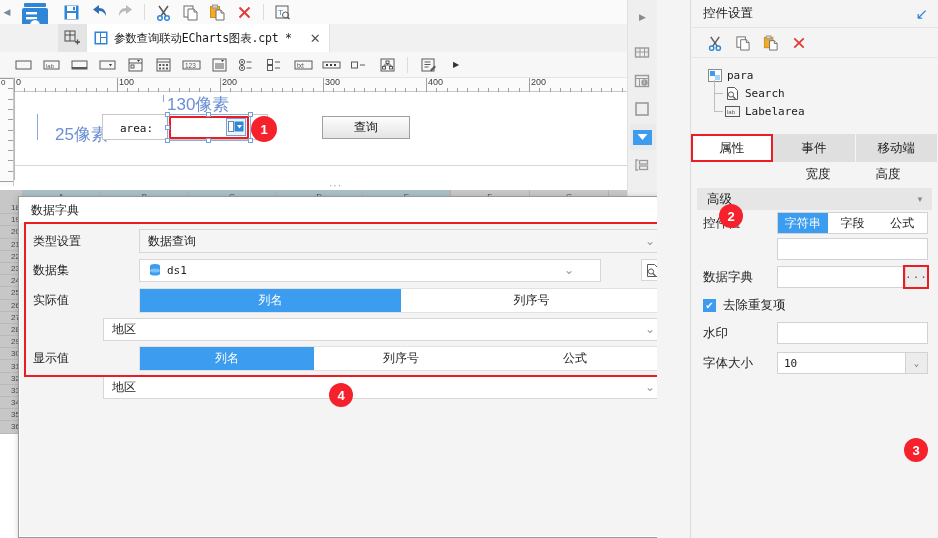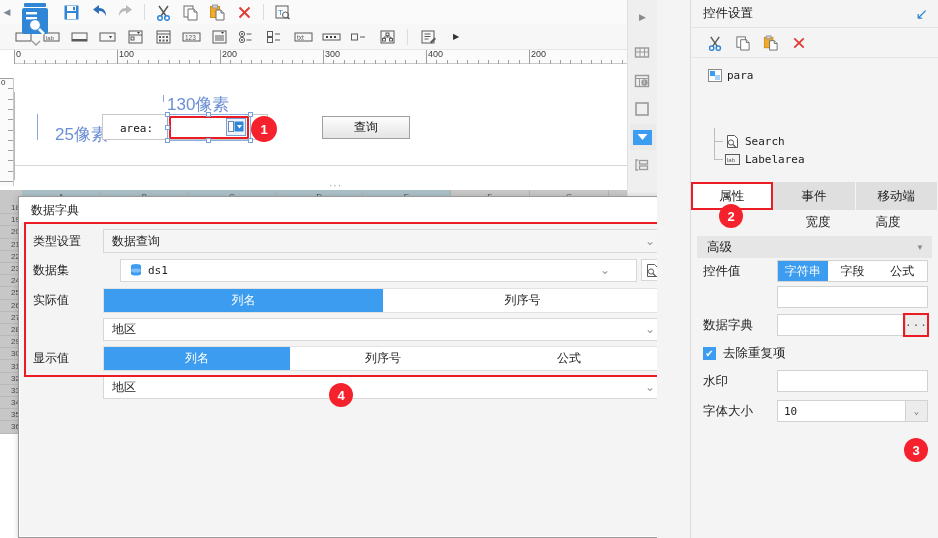--- a/index.html
+++ b/index.html
@@ -91,21 +91,21 @@
   .vbtn.active { background:#eaeaea; }
 
   
   .dialog { position:absolute; left:18px; top:196px; width:660px; height:342px;
             background:#fff; border:1px solid #9a9a9a; box-shadow:0 1px 6px rgba(0,0,0,.18); }
   .dlg-title { height:26px; display:flex; align-items:center; justify-content:space-between;
                padding:0 9px 0 12px; font-size:12px; color:#1d1d1d; }
   .dlg-close { font-size:15px; color:#333; line-height:1; }
   .dlg-hl { position:absolute; left:5px; top:25px; width:650px; height:155px;
             border:2px solid #ec1c24; pointer-events:none; }
-  .row { display:flex; align-items:center; padding:0 14px 0 14px; }
+  .row { display:flex; align-items:center; padding:0 14px 0 14px;gap:36px; }
   .rlabel { width:70px; flex:none; font-size:12px; color:#1d1d1d; }
   .field { flex:1; height:22px; border:1px solid #d7d7d7; background:#f5f5f5;
            display:flex; align-items:center; padding-left:8px; font-size:12px; position:relative;}
   .field.white { background:#fff; }
   .caret { position:absolute; right:7px; top:50%; transform:translateY(-50%); color:#9a9a9a; }
   .segbar { flex:1; height:25px; display:flex; background:#fff; border:1px solid #e2e2e2; }
   .seg { flex:1; display:flex; align-items:center; justify-content:center;
          font-size:12px; color:#1d1d1d; }
   .seg.on { background:#3c9cf0; color:#fff; }
   .dbicon { width:14px; height:14px; margin-right:5px; flex:none; }
@@ -125,21 +125,21 @@
              padding:0 10px 0 12px; background:#f4f4f4; border-bottom:1px solid #e4e4e4; }
   .rp-title { font-size:12.5px; color:#1d1d1d; }
   .rp-tools { height:30px; display:flex; align-items:center; gap:8px; padding-left:14px;
               border-bottom:1px solid #e6e6e6; }
   .rp-tbtn { width:20px; height:20px; display:flex; align-items:center; justify-content:center; }
   .tree { padding:8px 0 0 16px; }
   .tnode { display:flex; align-items:center; height:18px; gap:5px; position:relative; }
   .tnode .ti { width:15px; height:14px; flex:none; display:flex; align-items:center; justify-content:center;}
   .tnode .tx { font-family:"DejaVu Sans Mono", monospace; font-size:11px; color:#1a1a1a; }
   .tnode.sel .tx { background:#3c9cf0; color:#fff; padding:0 3px; }
-  .child { padding-left:18px; position:relative;margin-top:48px; }
+  .child { padding-left:18px; position:relative; }
   .child::before { content:""; position:absolute; left:7px; top:-4px; bottom:9px;
                    border-left:1px solid #bdbdbd; }
   .tnode.kid::before { content:""; position:absolute; left:-11px; top:9px; width:9px;
                        border-top:1px solid #bdbdbd; }
 
   .tabs { display:flex; height:28px; margin-top:6px; }
   .ptab { flex:1; display:flex; align-items:center; justify-content:center;
           font-size:12.5px; color:#1d1d1d; background:#dfdfdf; border-right:1px solid #f4f4f4; }
   .ptab.active { background:#f4f4f4; }
   .ptab.hl { outline:2px solid #ec1c24; outline-offset:-2px; background:#fff; }
@@ -242,20 +242,39 @@
         <rect x="10" y="2" width="22" height="4" rx="1" fill="#2f86d6"></rect>
         <rect x="8" y="7" width="26" height="26" rx="2" fill="#2f86d6"></rect>
         <rect x="12" y="11" width="11" height="2.4" fill="#fff"></rect>
         <rect x="12" y="16" width="11" height="2.4" fill="#fff"></rect>
         <circle cx="21" cy="24" r="5.4" fill="#fff" stroke="#2f86d6"></circle>
         <path d="M25 28 L30 33" stroke="#fff" stroke-width="2.6"></path>
         <path d="M18 40 l4 4 l4 -4" fill="none" stroke="#9a9a9a" stroke-width="1.4"></path>
       </svg>
     </div>
 
+    <div class="tabrow">
+      <div class="tabgrid">
+        <svg width="16" height="16" viewBox="0 0 16 16">
+            <rect x="1" y="1" width="10" height="10" fill="none" stroke="#4d4d4d"></rect>
+            <path d="M1 5 h10 M6 1 v10" stroke="#4d4d4d"></path>
+            <path d="M11 12 h5 M13.5 9.5 v5" stroke="#4d4d4d" stroke-width="1.3"></path>
+          </svg>
+      </div>
+      <div class="tab">
+        <svg width="14" height="14" viewBox="0 0 14 14">
+            <rect x="0.5" y="0.5" width="13" height="13" fill="#2f86d6"></rect>
+            <rect x="2" y="2" width="4" height="10" fill="#fff"></rect>
+            <rect x="7" y="2" width="5" height="4" fill="#fff"></rect>
+            <rect x="7" y="7" width="5" height="5" fill="#fff"></rect>
+          </svg>
+        <span class="tname">参数查询联动ECharts图表.cpt *</span>
+        <span class="tclose">✕</span>
+      </div>
+    </div>
 
     <div class="toolbar2">
       <div class="wbtn">
           <svg width="17" height="12">
             <rect x="1" y="2" width="15" height="8" fill="none" stroke="#5a5a5a"></rect>
           </svg>
         </div>
       <div class="wbtn">
           <svg width="17" height="12">
             <rect x="1" y="2" width="15" height="8" fill="none" stroke="#5a5a5a"></rect>
@@ -586,21 +605,21 @@
         <div class="row" style="height:32px; padding-top:4px;">
           <div class="rlabel">类型设置</div>
           <div class="field" style="height:24px;">
             <span>数据查询</span>
             <span class="caret">⌄</span>
           </div>
         </div>
 
         <div class="row" style="height:30px;">
           <div class="rlabel">数据集</div>
-          <div class="field white" style="height:23px;margin-left:17px;">
+          <div class="field white" style="height:23px;">
             <span class="dbicon">
               <svg width="14" height="14" viewBox="0 0 14 14">
                   <ellipse cx="7" cy="3" rx="5" ry="2" fill="#3c9cf0"></ellipse>
                   <path d="M2 3 v4 a5 2 0 0 0 10 0 v-4" fill="#3c9cf0"></path>
                   <path d="M2 7.5 v3 a5 2 0 0 0 10 0 v-3" fill="#3c9cf0"></path>
                   <ellipse cx="7" cy="7.5" rx="5" ry="2" fill="#7ec0f7"></ellipse>
                 </svg>
             </span>
             <span style="font-family:'DejaVu Sans Mono',monospace;font-size:11px;">ds1</span>
             <span class="caret" style="right:26px;">⌄</span>

